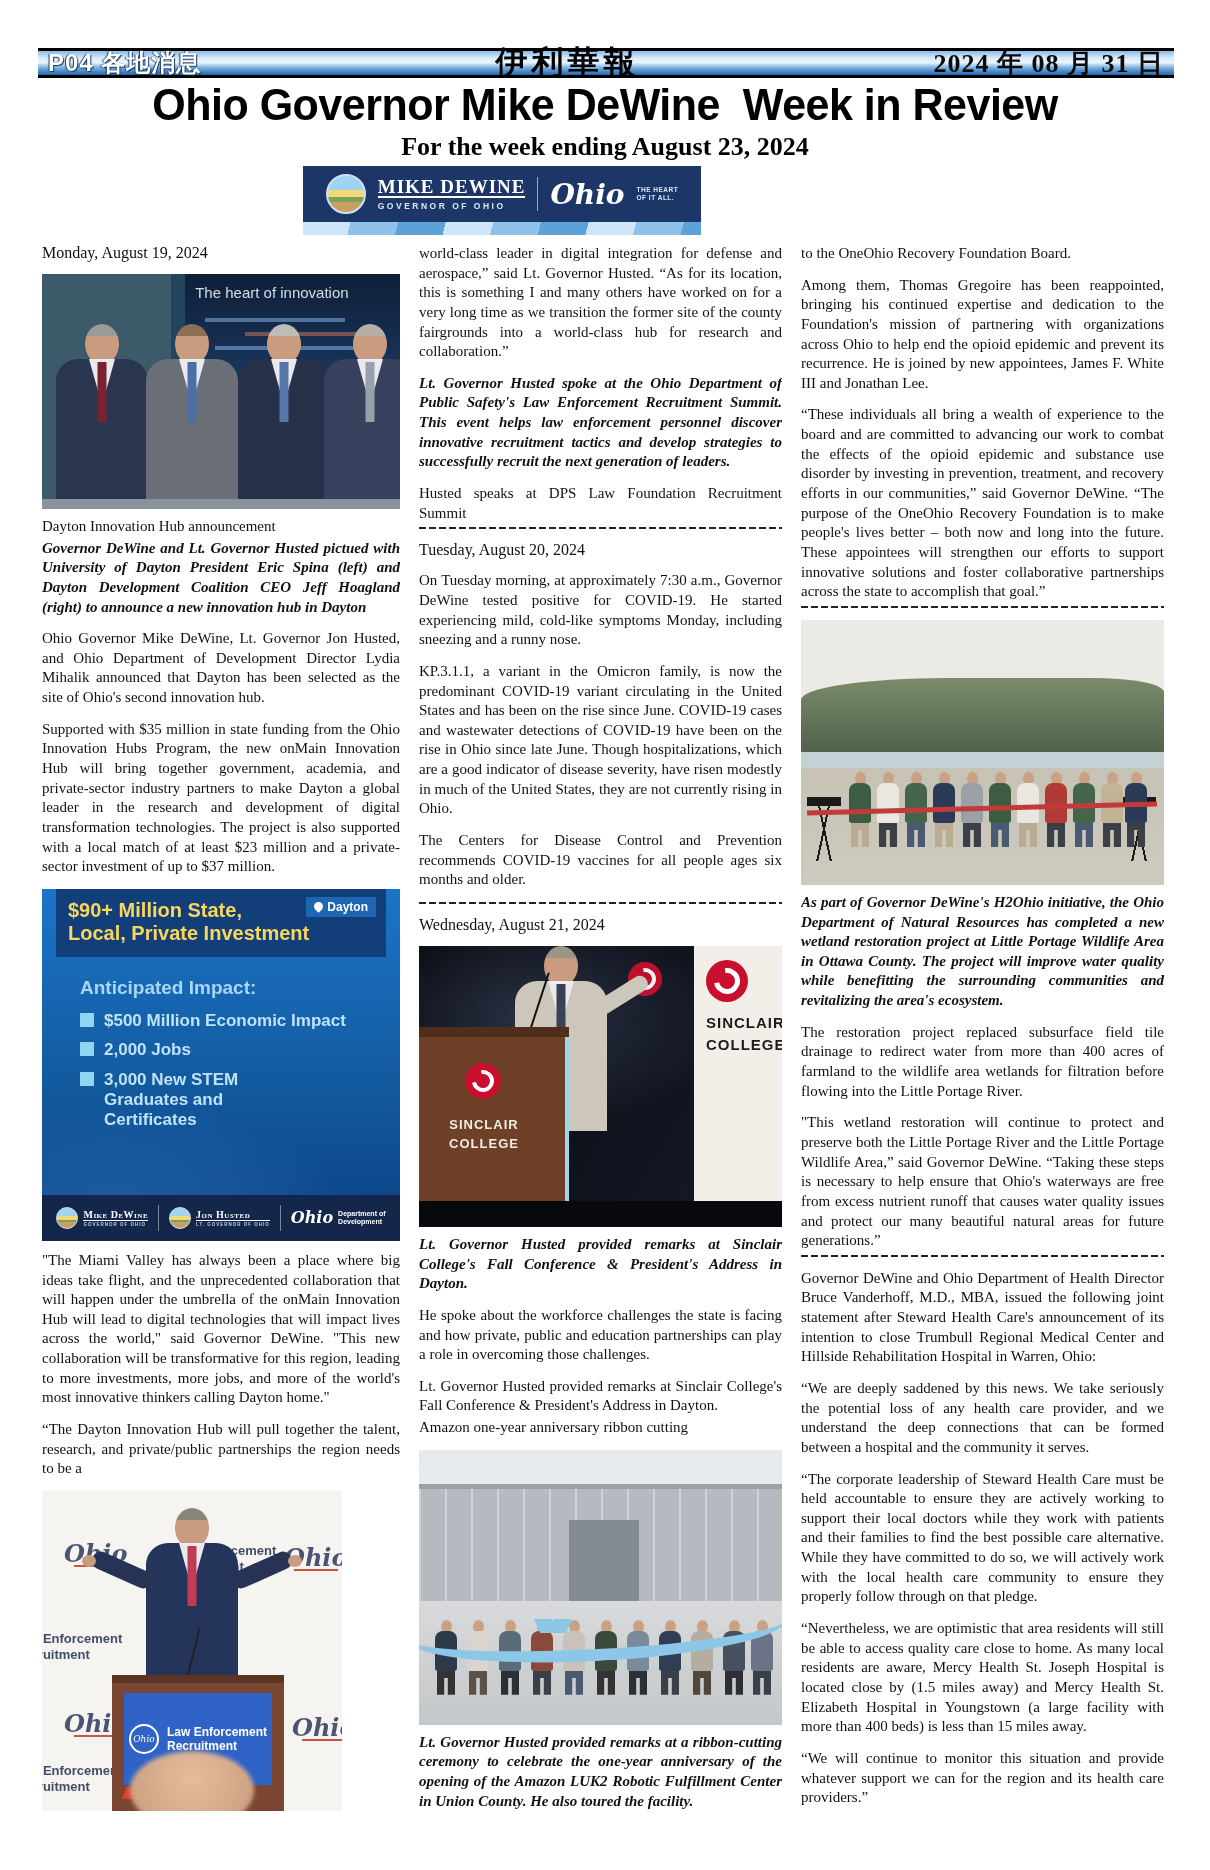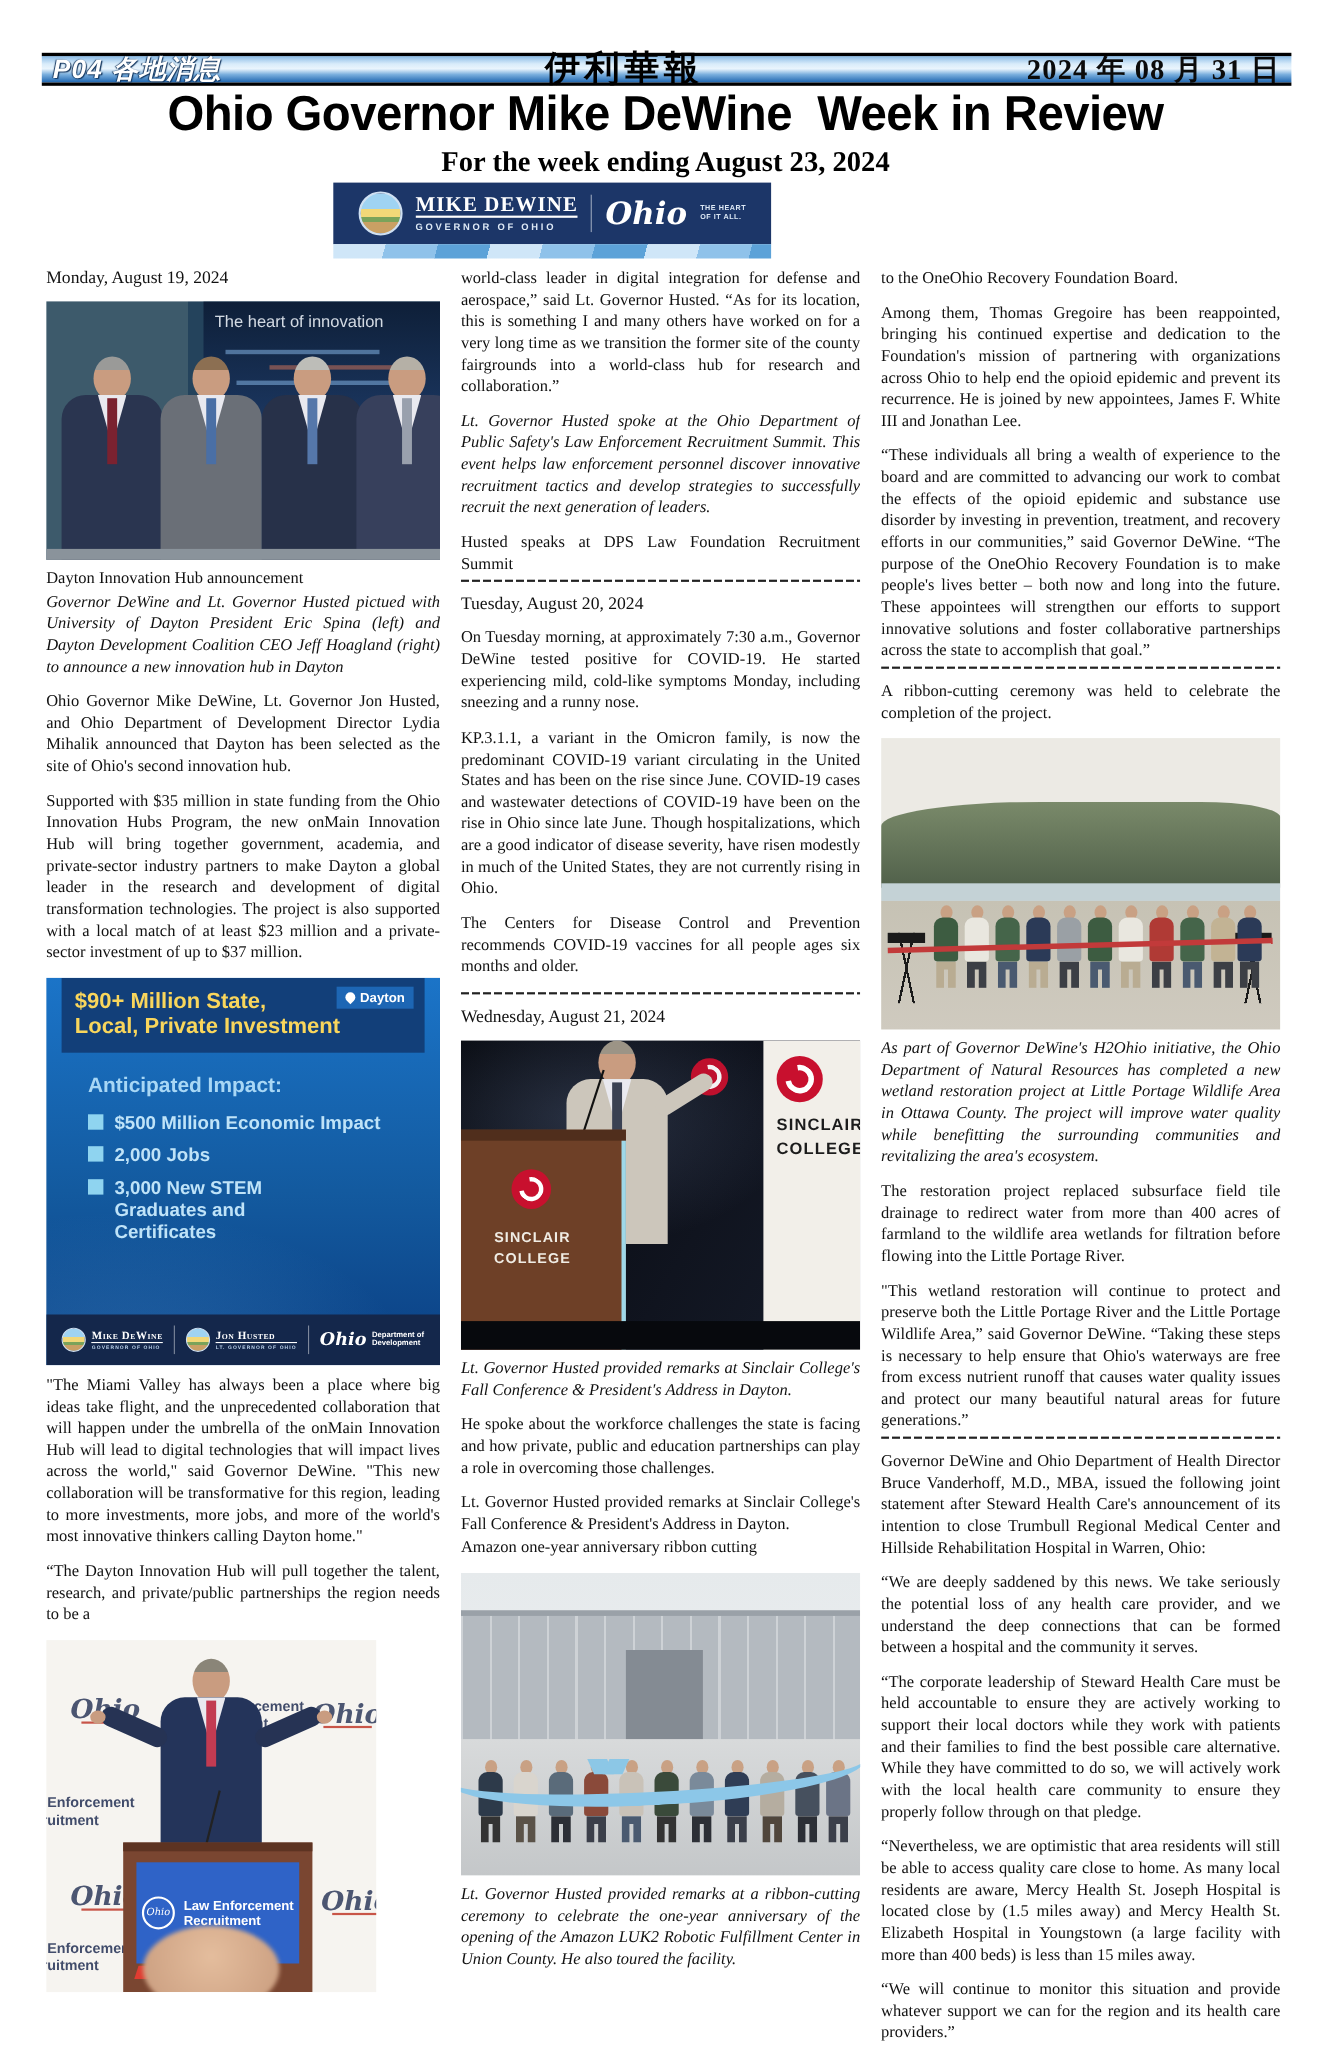--- a/index.html
+++ b/index.html
@@ -5,21 +5,21 @@
   html,body{margin:0;padding:0;background:#ffffff;}
   .page{position:relative;width:1210px;height:1870px;background:#fff;overflow:hidden;
         font-family:"Liberation Serif",serif;color:#111;}
 
   
   .masthead{position:absolute;top:48px;left:38px;right:36px;height:30px;
     border-top:3px solid #000;border-bottom:3px solid #000;
     background:linear-gradient(180deg,#8abbe6 0%,#d9ecfa 30%,#eaf5fd 48%,#79aedd 70%,#1f66b0 100%);
     display:flex;align-items:center;justify-content:space-between;padding:0 10px;box-sizing:border-box;}
   .mh-left{font-family:"Liberation Sans",sans-serif;font-weight:bold;font-size:24px;color:#fff;
-    text-shadow:1px 1px 1px #12355e, -1px 0 1px #12355e;font-style:italic;letter-spacing:1px;}
+    text-shadow:1px 1px 1px #12355e, -1px 0 1px #12355e;letter-spacing:1px;}
   .mh-center{font-weight:bold;font-size:32px;color:#000;letter-spacing:4px;}
   .mh-right{font-weight:bold;font-size:26px;color:#0b0b0b;letter-spacing:1px;}
 
   
   .main-title{position:absolute;top:80px;left:0;width:100%;text-align:center;
     font-family:"Liberation Sans",sans-serif;font-weight:bold;font-size:43px;letter-spacing:-.5px;
     color:#000;white-space:pre-wrap;transform:scaleY(1.04);}
   .sub-title{position:absolute;top:132px;left:0;width:100%;text-align:center;
     font-weight:bold;font-size:26px;color:#000;}
 
@@ -37,21 +37,21 @@
     letter-spacing:.5px;line-height:1.25;}
   .gov-stripe{position:absolute;top:222px;left:303px;width:398px;height:13px;
     background:repeating-linear-gradient(105deg,#cfe6f8 0 46px,#8fc2ea 46px 92px,#5ca2d8 92px 138px);}
 
   
   .cols{position:absolute;top:244px;left:42px;display:flex;gap:19px;height:1614px;overflow:hidden;}
   .col{overflow:hidden;}
   .col1{width:358px;} .col2{width:363px;} .col3{width:363px;}
   p{font-size:15px;line-height:1.31;text-align:justify;margin:0 0 12px;}
   .dateh{font-weight:normal;font-size:16px;margin:0 0 12px;}
-  .capb{font-weight:normal;font-style:italic;}
+  .capb{font-weight:bold;font-style:italic;}
   .plainline{margin-bottom:2px;}
   .sep{height:2px;margin:4px 0 12px;
     background-image:repeating-linear-gradient(90deg,#222 0 7px,transparent 7px 10px);}
 
   .photo{position:relative;overflow:hidden;margin:0 0 8px;}
 
   
   .fig-lg{position:absolute;bottom:0;width:92px;}
   .fig-lg .head{width:34px;height:40px;border-radius:50%;margin:0 auto;
     background:linear-gradient(var(--hair,#777) 0 30%,var(--skin,#c99c80) 30%);}
@@ -473,21 +473,20 @@
 
       <p class="capb">Lt. Governor Husted provided remarks at a ribbon-cutting ceremony to celebrate the one-year anniversary of the opening of the Amazon LUK2 Robotic Fulfillment Center in Union County. He also toured the facility.</p>
 
     </div>
 
     <div class="col col3">
       <p>to the OneOhio Recovery Foundation Board.</p>
       <p>Among them, Thomas Gregoire has been reappointed, bringing his continued expertise and dedication to the Foundation's mission of partnering with organizations across Ohio to help end the opioid epidemic and prevent its recurrence. He is joined by new appointees, James F. White III and Jonathan Lee.</p>
       <p class="plainline">“These individuals all bring a wealth of experience to the board and are committed to advancing our work to combat the effects of the opioid epidemic and substance use disorder by investing in prevention, treatment, and recovery efforts in our communities,” said Governor DeWine.  “The purpose of the OneOhio Recovery Foundation is to make people's lives better – both now and long into the future. These appointees will strengthen our efforts to support innovative solutions and foster collaborative partnerships across the state to accomplish that goal.”</p>
       <div class="sep"></div>
-      <p>A ribbon-cutting ceremony was held to celebrate the completion of the project.</p>
 
       <div class="photo ph-h2o">
         <div class="h2o-trees"></div>
         <div class="h2o-water"></div>
         <div class="h2o-ground"></div>
         <div class="tripod" style="left:6px;"></div>
         <div class="tripod" style="right:8px;"></div>
         <div class="fig-sm" style="--x:46px;--b:38px;--c:#3d5c41;--p:#b9ac92;">
             <div class="head"></div>
             <div class="body"></div>

